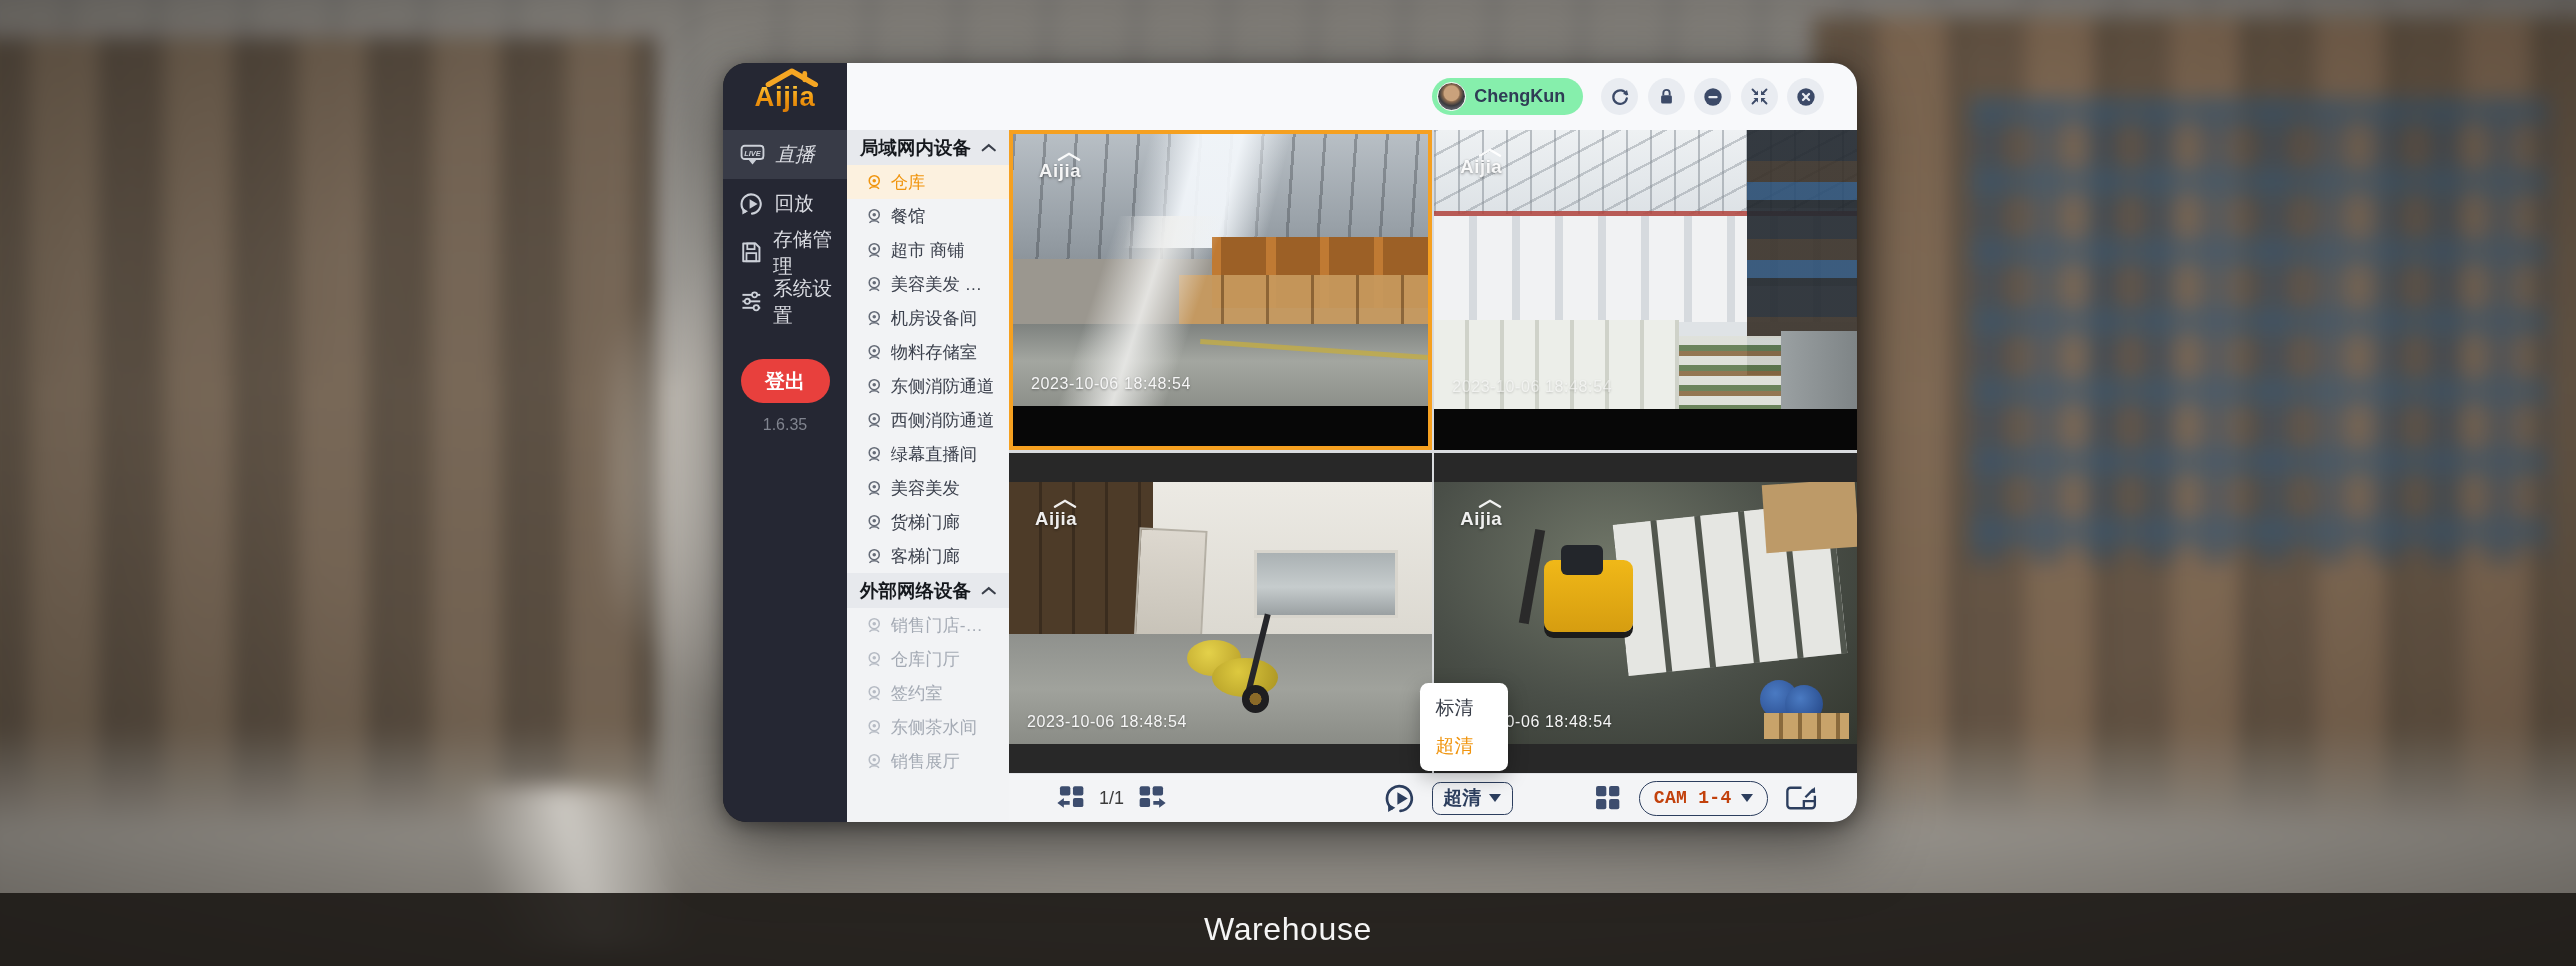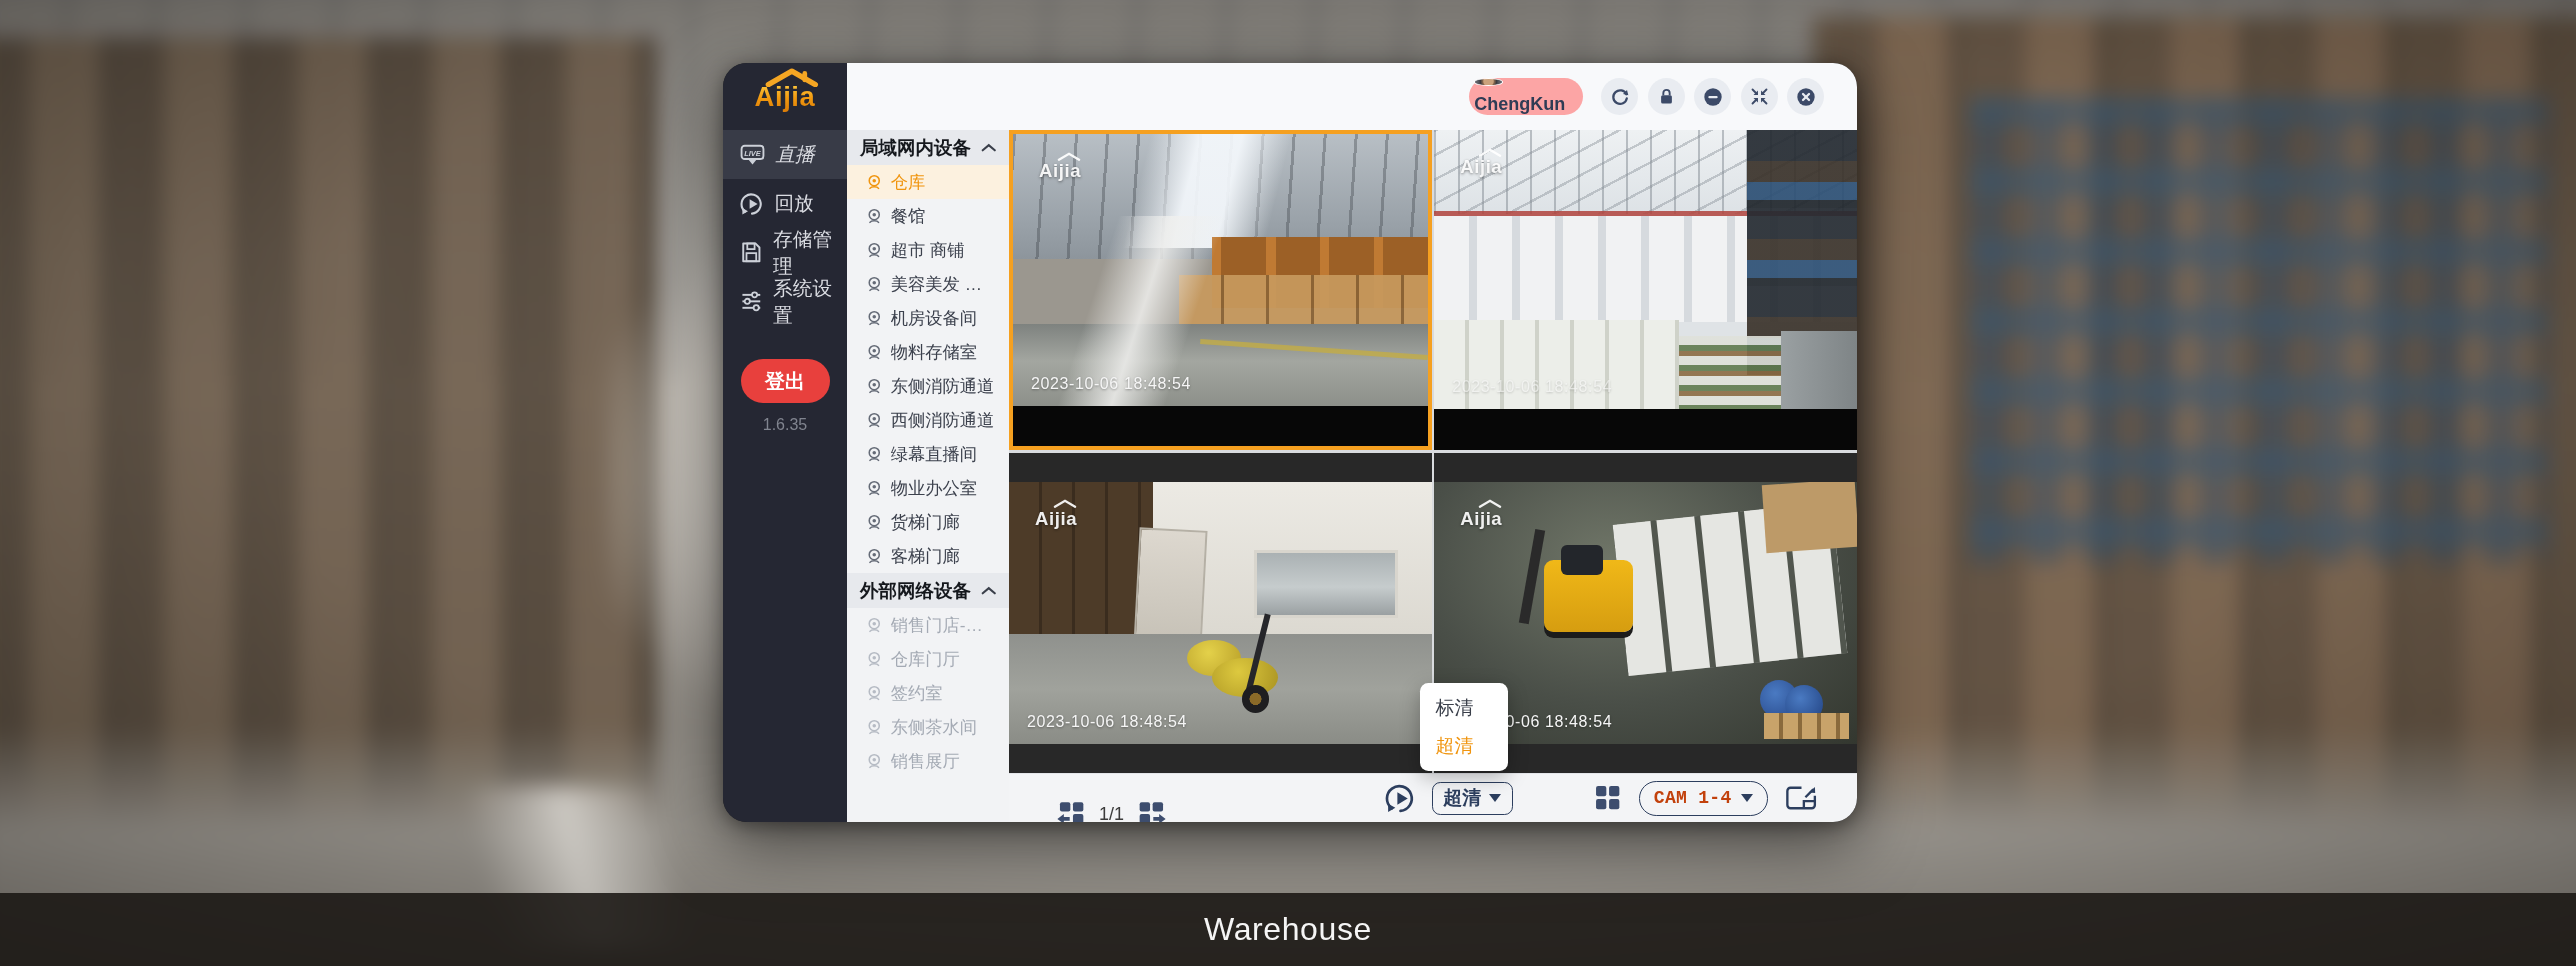--- a/index.html
+++ b/index.html
@@ -55,22 +55,22 @@
   .nav-item svg { color:#ccd0d8; flex:none; }
   .nav-item.active { background:#383b47;font-style:italic; }
   .logout { margin-top:33px; width:89px; height:44px; border-radius:22px; background:#e8403d; border:none;
     color:#fff; font-size:20px; font-weight:700; font-family:inherit; }
   .version { margin-top:13px; color:#80848f; font-size:16px; }
 
   
   .right-col { flex:1; display:flex; flex-direction:column; min-width:0; }
   .topbar { height:67px; background:#f8f9fb; display:flex; align-items:center; justify-content:flex-end;
     padding-right:33px; gap:9.5px; flex:none; }
-  .user-pill { height:37px; background:#fca5a5; border-radius:18.5px; display:flex; align-items:flex-start;
-    gap:8.3px; padding:0 18px 0 4.8px; margin-right:8.3px;flex-direction:column; }
+  .user-pill { height:37px; background:#86efac; border-radius:18.5px; display:flex; align-items:center;
+    gap:8.3px; padding:0 18px 0 4.8px; margin-right:8.3px; }
   .avatar { width:29px; height:29px; border-radius:50%;
     background:radial-gradient(circle at 50% 38%,#caa27c 0 34%,#8a6a4e 40%,#3a3a3e 58%,#55575e 70%,#6a6d74 100%);
     border:1.2px solid #fff; }
   .user-name { font-size:18px; font-weight:700; color:#2f3c55; }
   .cbtn { width:37px; height:37px; border-radius:50%; background:#e9ecf1; border:none;
     display:flex; align-items:center; justify-content:center; }
   .content-row { flex:1; display:flex; min-height:0; }
 
   
   .dev-panel { width:162px; background:#f2f3f5; flex:none; overflow:hidden; }
@@ -175,21 +175,21 @@
   .c4-fork-mast { left:22%; top:18%; width:9.5px; height:95px; background:#2a2a2a; transform:rotate(10deg); }
   .c4-fork-seat { left:30%; top:24%; width:42px; height:30px; background:#23262b; border-radius:6px; }
   .c4-barrel1 { right:14%; bottom:10%; width:38px; height:38px; border-radius:50%;
     background:radial-gradient(circle at 40% 35%,#4a7ac2,#27488a); }
   .c4-barrel2 { right:8%; bottom:8%; width:38px; height:38px; border-radius:50%;
     background:radial-gradient(circle at 40% 35%,#4a7ac2,#1f3f7e); }
   .c4-pallet2 { right:2%; bottom:2%; width:20%; height:10%; background:repeating-linear-gradient(90deg,#c8a36a 0 15.5px,#8a6a3c 15.5px 19px); }
 
   
   .toolbar { height:49px; background:#f3f4f6; border-top:1.2px solid #e3e5e9; position:relative; flex:none; }
-  .tb-left { position:absolute; left:47px; top:16px; height:100%; display:flex; align-items:center; gap:13px; }
+  .tb-left { position:absolute; left:47px; top:0; height:100%; display:flex; align-items:center; gap:13px; }
   .page-ind { font-size:18px; color:#3b3b3b; }
   .tb-mid { position:absolute; left:376px; top:0; height:100%; display:flex; align-items:center; gap:15.5px; }
   .qual-btn { height:33px; min-width:79px; border:1.8px solid #2c3e5e; border-radius:8.3px; background:transparent;
     display:flex; align-items:center; justify-content:center; gap:8.3px; padding:0 10.7px;
     font-size:19px; font-weight:700; color:#2c3e5e; font-family:inherit; }
   .caret { width:0; height:0; border-left:6.6px solid transparent; border-right:6.6px solid transparent;
     border-top:8.3px solid #2c3e5e; }
   .tb-right { position:absolute; right:39px; top:0; height:100%; display:flex; align-items:center; gap:16.7px; }
   .cam-pill { height:35px; border:1.8px solid #2c3e5e; border-radius:17.3px; background:transparent;
     display:flex; align-items:center; gap:9.5px; padding:0 14.3px; font-size:18px; font-weight:700;
@@ -411,21 +411,21 @@
               <path d="M6.4 20 c1.8-2.8 9.4-2.8 11.2 0" fill="none" stroke="currentColor" stroke-width="2" stroke-linecap="round"></path>
             </svg>
           <span class="lbl">绿幕直播间</span>
         </div>
         <div class="dev-item">
           <svg width="18.5" height="18.5" viewBox="0 0 24 24">
               <circle cx="12" cy="10" r="6.5" fill="none" stroke="currentColor" stroke-width="2"></circle>
               <circle cx="12" cy="10" r="2.3" fill="currentColor"></circle>
               <path d="M6.4 20 c1.8-2.8 9.4-2.8 11.2 0" fill="none" stroke="currentColor" stroke-width="2" stroke-linecap="round"></path>
             </svg>
-          <span class="lbl">物业办公室</span>
+          <span class="lbl">美容美发</span>
         </div>
         <div class="dev-item">
           <svg width="18.5" height="18.5" viewBox="0 0 24 24">
               <circle cx="12" cy="10" r="6.5" fill="none" stroke="currentColor" stroke-width="2"></circle>
               <circle cx="12" cy="10" r="2.3" fill="currentColor"></circle>
               <path d="M6.4 20 c1.8-2.8 9.4-2.8 11.2 0" fill="none" stroke="currentColor" stroke-width="2" stroke-linecap="round"></path>
             </svg>
           <span class="lbl">货梯门廊</span>
         </div>
         <div class="dev-item">

